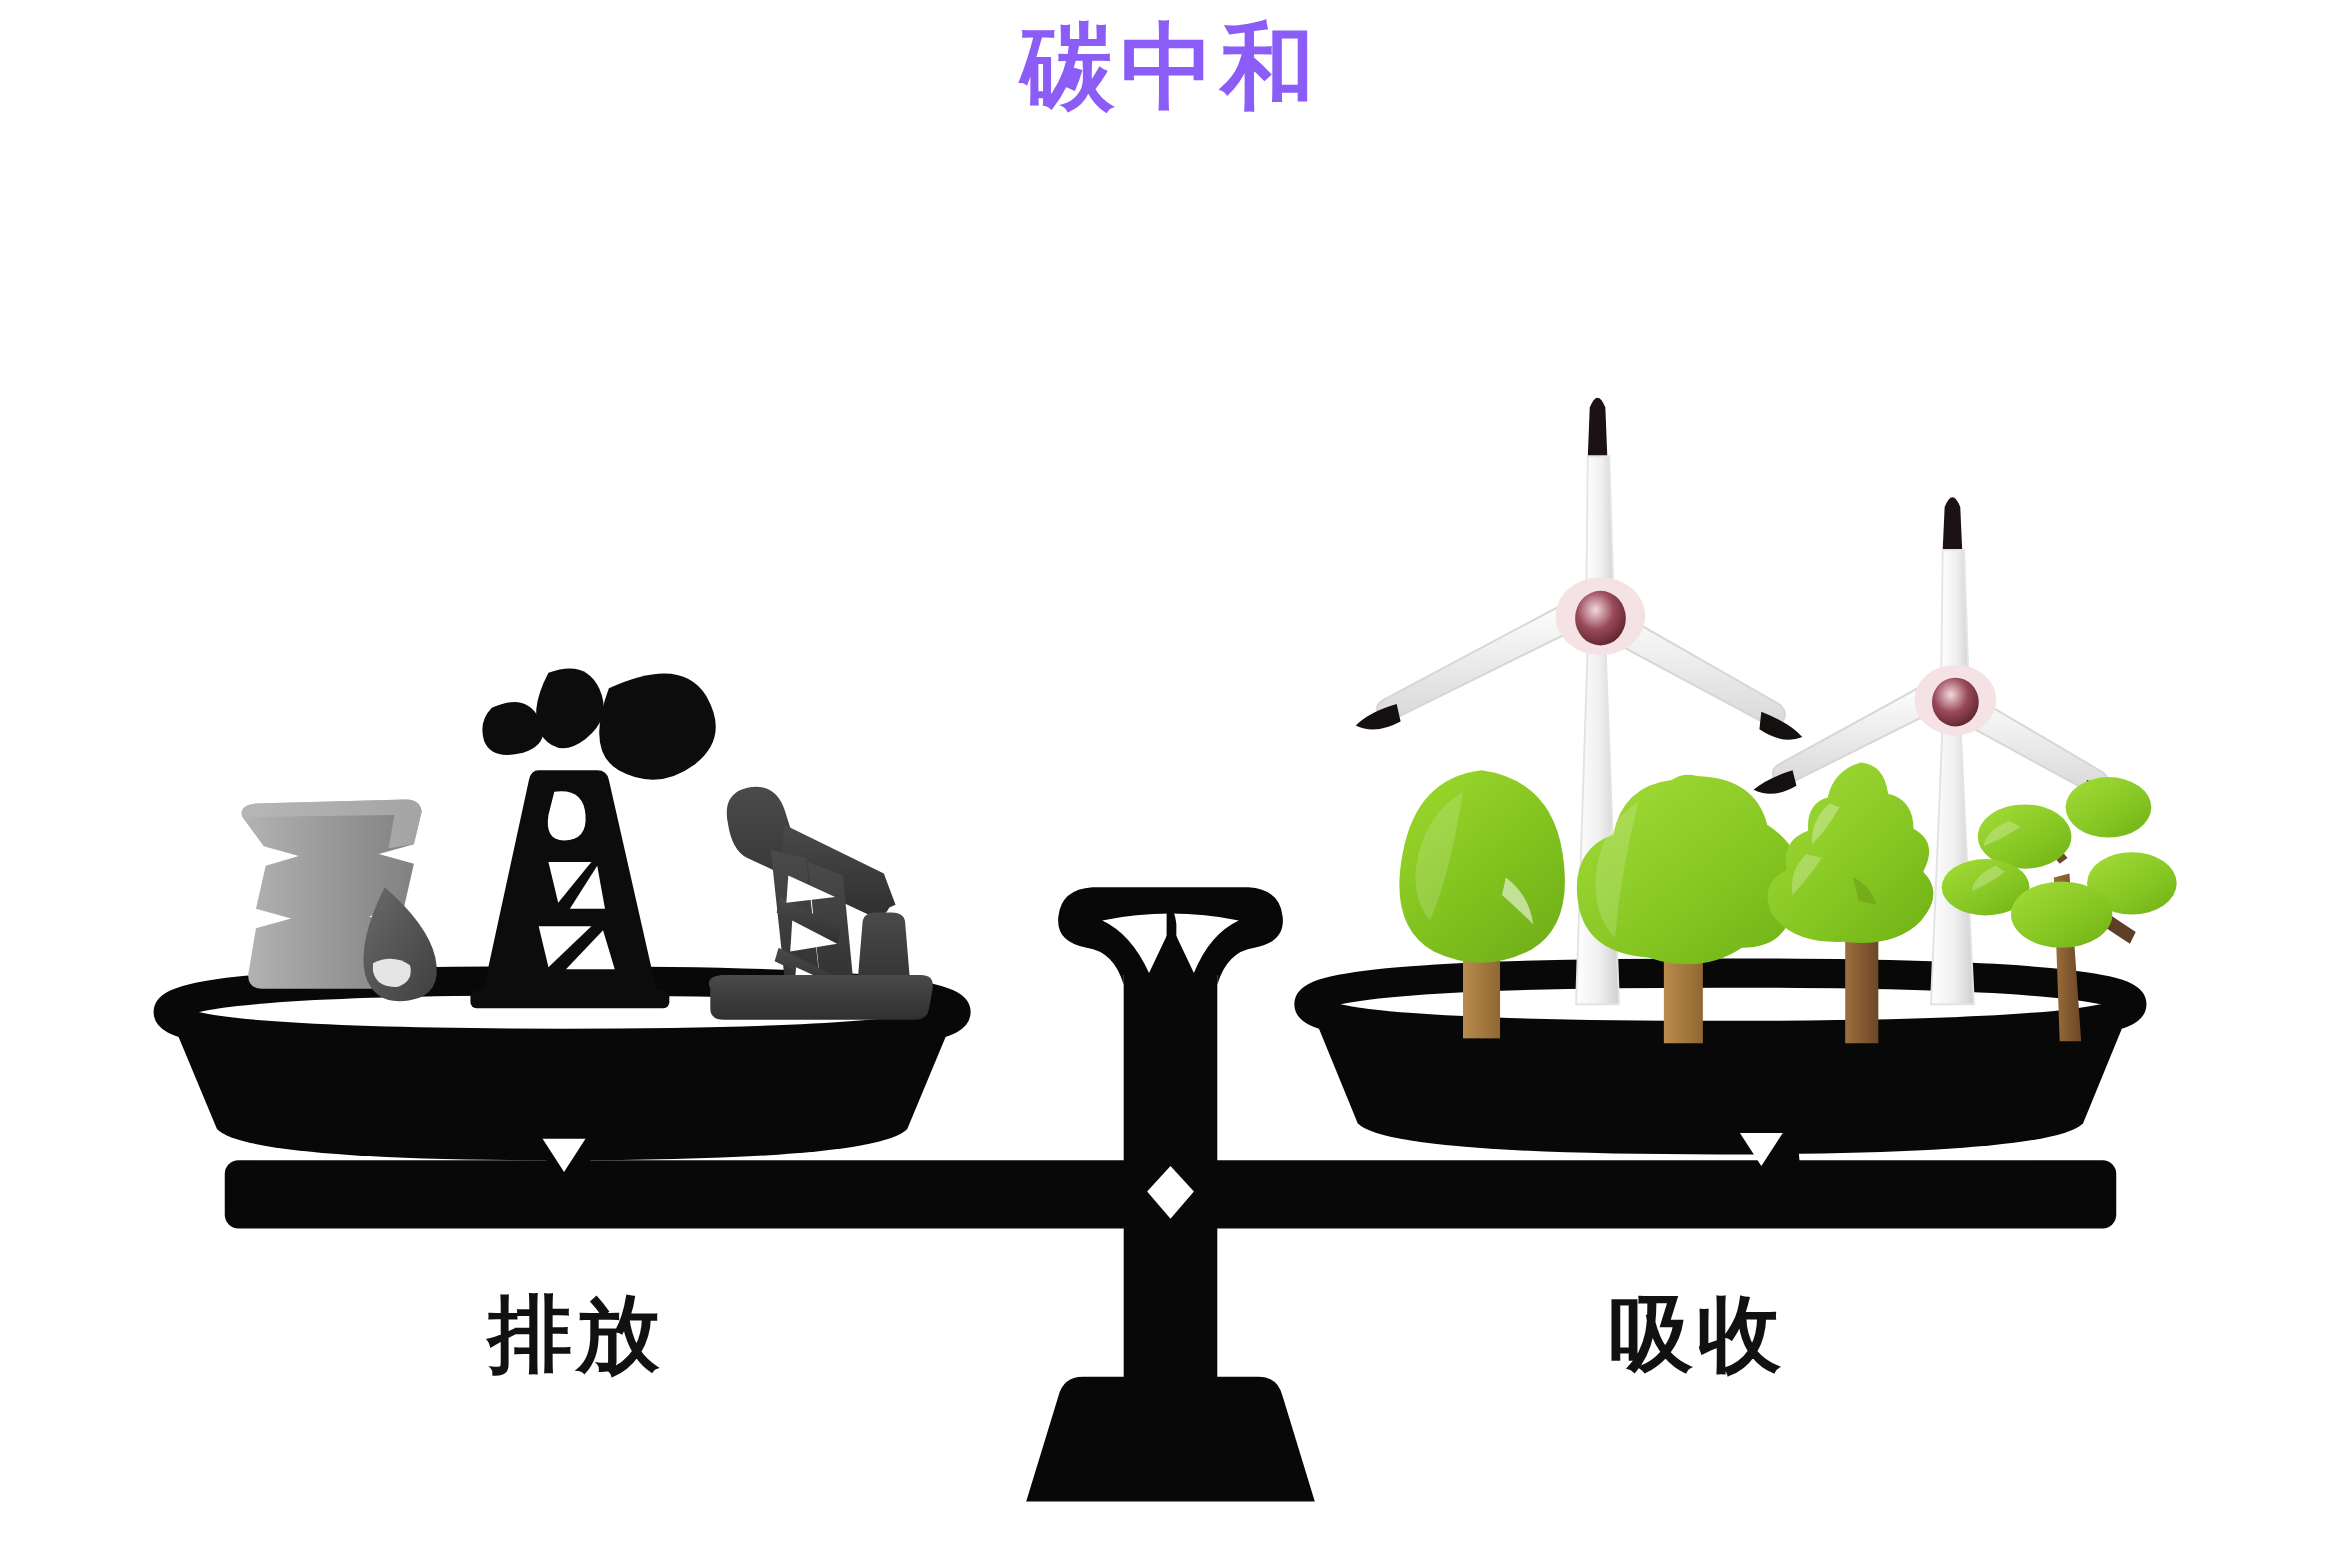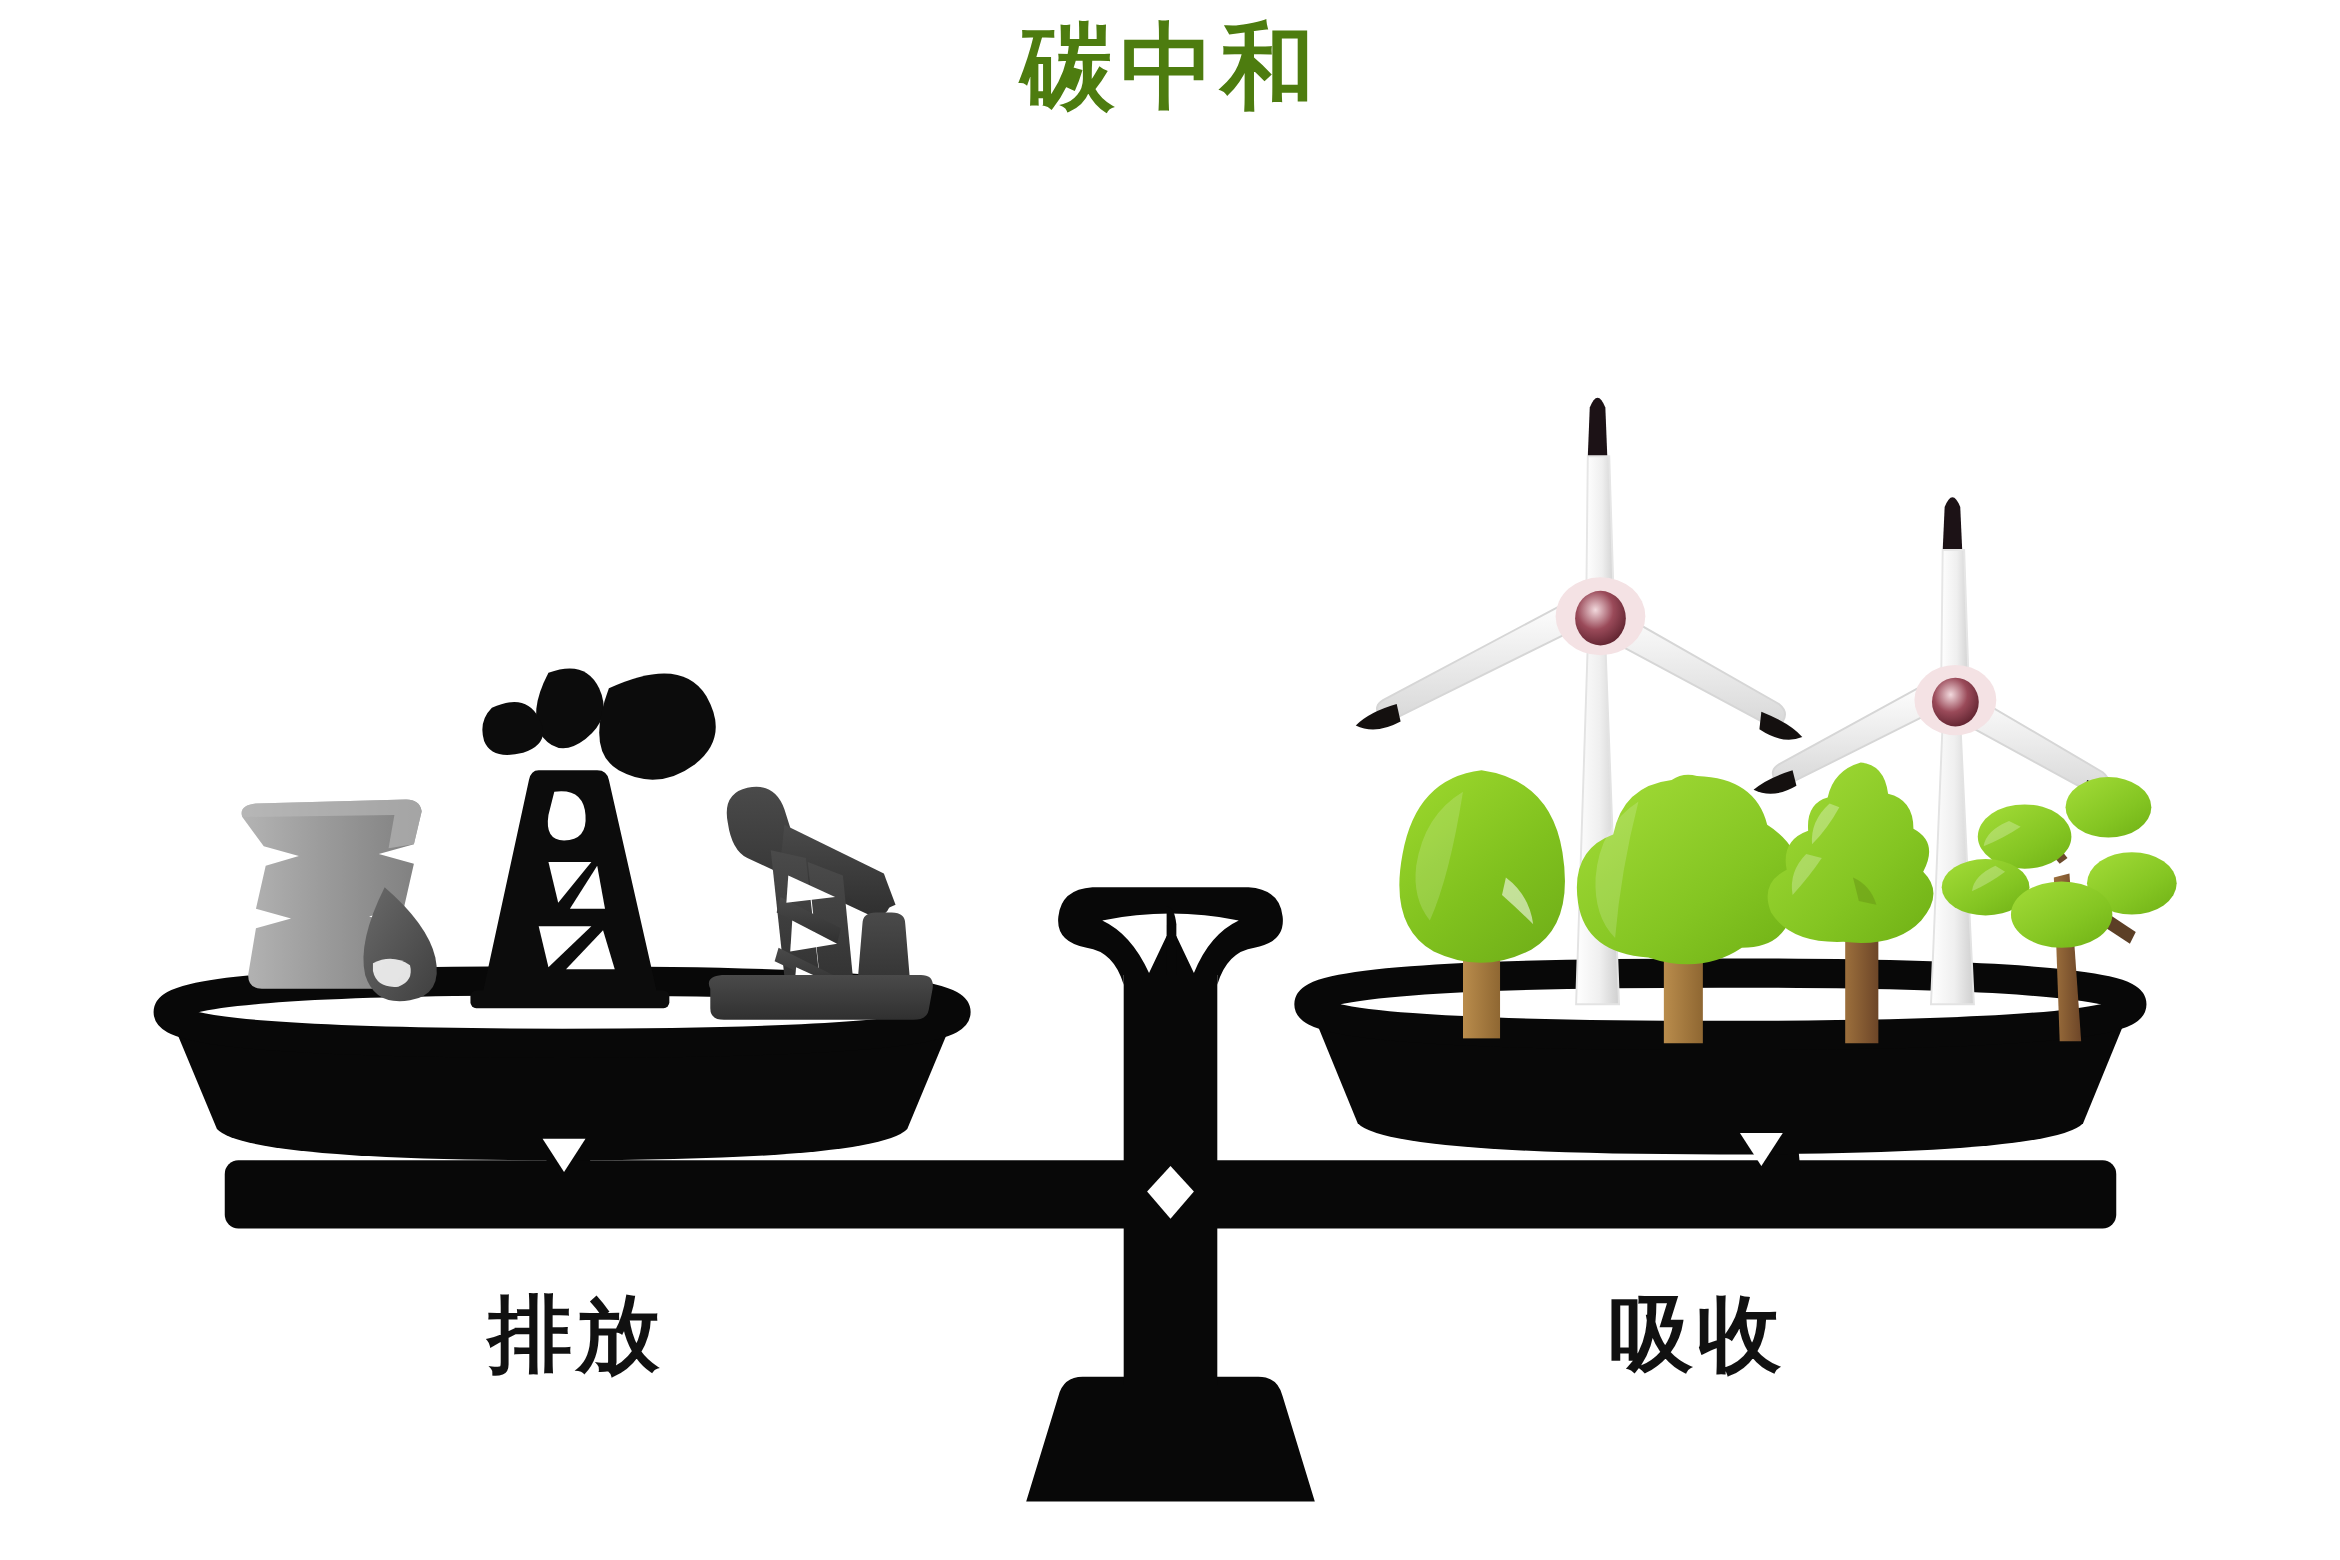--- a/index.html
+++ b/index.html
@@ -22,21 +22,21 @@
     top: 17.6px;
     left: 0;
     width: 2341px;
     text-align: center;
     line-height: 1.05;
   }
   .title-cn {
     font-family: "DejaVu Sans", "Liberation Sans", sans-serif;
     font-size: 94px;
     font-weight: 700;
-    color: #4d7c0f;
+    color: #8b5cf6;
     letter-spacing: 5.9px;
     display: block;
   }
   .title-en {
     font-family: "Liberation Sans", "DejaVu Sans", sans-serif;
     font-size: 94px;
     font-weight: 700;
     color: #1a1a1a;
     letter-spacing: 1px;
     display: block;

